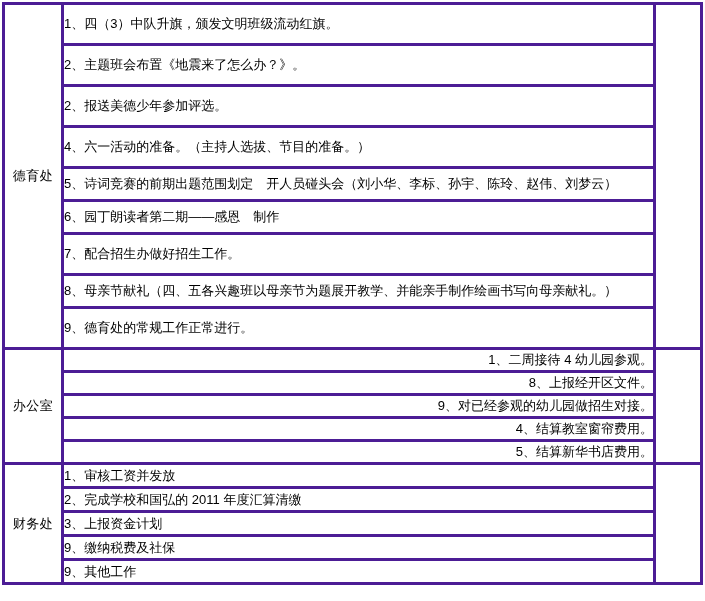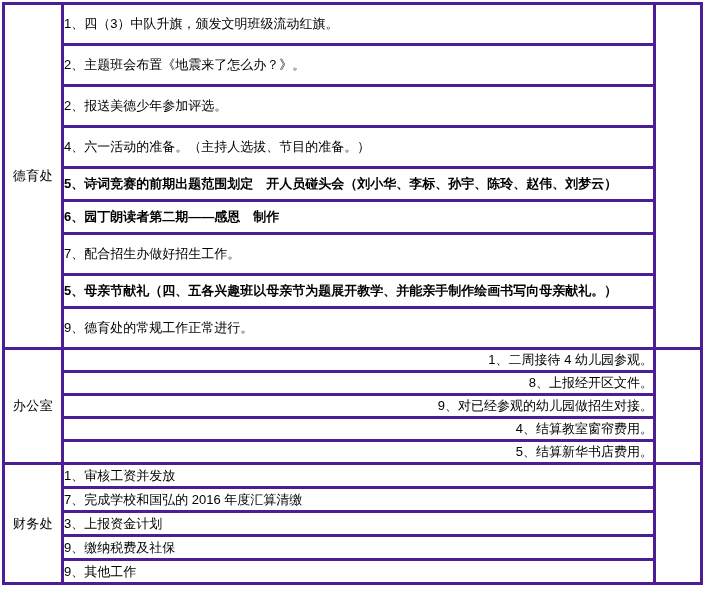--- a/index.html
+++ b/index.html
@@ -40,21 +40,21 @@
     margin-top: 24px;
   }
   td.item-cell {
     padding: 3px 6px 3px 8px;
     text-align: left;
   }
   td.tail-cell {
     width: 44px;
   }
   .sect-moral td.item-cell { height: 38px; }
-  .sect-moral td.item-cell.tight { height: 30px; font-weight: bold; }
+  .sect-moral td.item-cell.tight { height: 30px; }
   .sect-office td.item-cell { height: 20px; text-align: right; }
   .sect-finance td.item-cell { height: 21px; }
   .item-text {
     display: block;
     white-space: nowrap;
     overflow: hidden;
   }
   .dept-text {
     display: block;
     white-space: nowrap;
@@ -101,21 +101,21 @@
           <span class="item-text">6、园丁朗读者第二期——感恩　制作</span>
         </td>
       </tr>
       <tr class="sect-moral">
         <td class="item-cell">
           <span class="item-text">7、配合招生办做好招生工作。</span>
         </td>
       </tr>
       <tr class="sect-moral">
         <td class="item-cell tight">
-          <span class="item-text">5、母亲节献礼（四、五各兴趣班以母亲节为题展开教学、并能亲手制作绘画书写向母亲献礼。）</span>
+          <span class="item-text">8、母亲节献礼（四、五各兴趣班以母亲节为题展开教学、并能亲手制作绘画书写向母亲献礼。）</span>
         </td>
       </tr>
       <tr class="sect-moral">
         <td class="item-cell">
           <span class="item-text">9、德育处的常规工作正常进行。</span>
         </td>
       </tr>
 
       <tr class="sect-office">
         <td class="dept-cell" rowspan="5">
@@ -151,21 +151,21 @@
         <td class="dept-cell" rowspan="5">
           <span class="dept-text">财务处</span>
         </td>
         <td class="item-cell">
           <span class="item-text">1、审核工资并发放</span>
         </td>
         <td class="tail-cell" rowspan="5"></td>
       </tr>
       <tr class="sect-finance">
         <td class="item-cell">
-          <span class="item-text">7、完成学校和国弘的 2016 年度汇算清缴</span>
+          <span class="item-text">2、完成学校和国弘的 2011 年度汇算清缴</span>
         </td>
       </tr>
       <tr class="sect-finance">
         <td class="item-cell">
           <span class="item-text">3、上报资金计划</span>
         </td>
       </tr>
       <tr class="sect-finance">
         <td class="item-cell">
           <span class="item-text">9、缴纳税费及社保</span>

